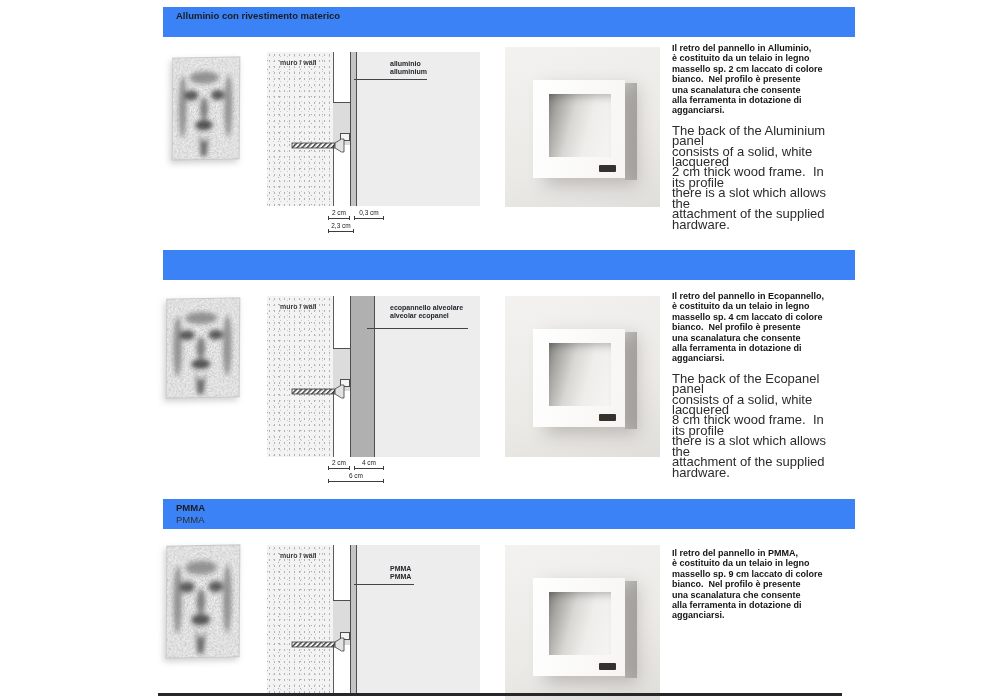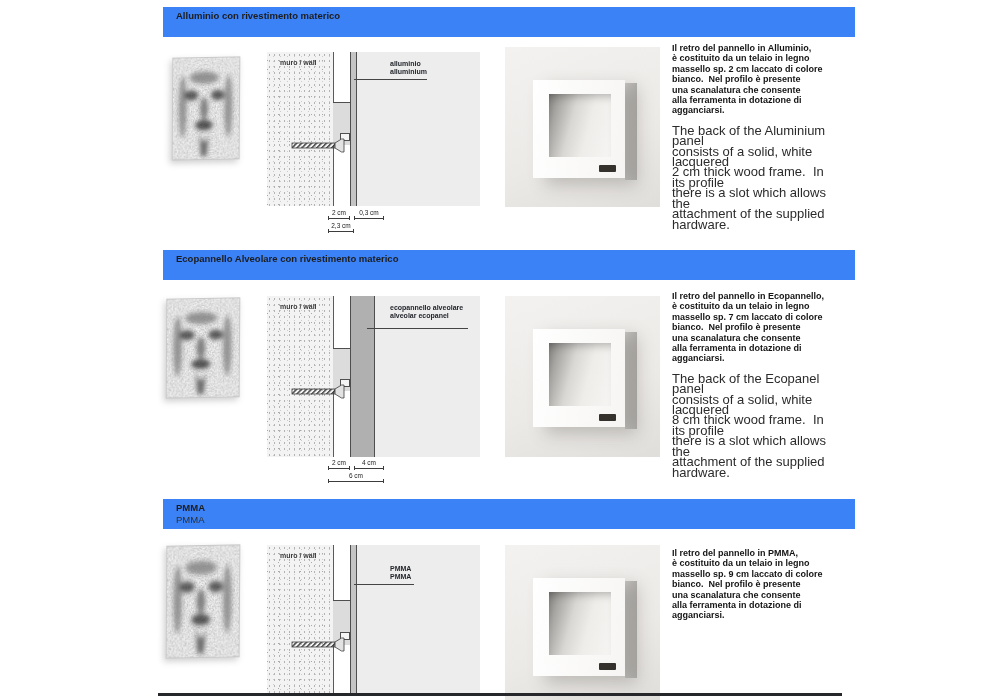--- a/index.html
+++ b/index.html
@@ -177,21 +177,20 @@
 alla ferramenta in dotazione di
 agganciarsi.</p>
   <p class="en">The back of the Aluminium panel
 consists of a solid, white lacquered
 2 cm thick wood frame.  In its profile
 there is a slot which allows the
 attachment of the supplied hardware.</p>
 </div>
 
 <div class="section-header hdr2">
-  <div class="t1">Ecopannello Alveolare con rivestimento materico</div>
 </div>
 
 <div class="thumb th2">
   <svg viewBox="0 0 70 100" preserveAspectRatio="none">
       <use href="#face-art"></use>
     </svg>
 </div>
 
 <div class="diagram dg2">
   <div class="wall"></div>
@@ -219,21 +218,21 @@
   <div class="pframe-side"></div>
   <div class="pframe">
     <div class="popening"></div>
     <div class="plaque"></div>
   </div>
 </div>
 
 <div class="desc ds2">
   <p class="it">Il retro del pannello in Ecopannello,
 è costituito da un telaio in legno
-massello sp. 7 cm laccato di colore
+massello sp. 4 cm laccato di colore
 bianco.  Nel profilo è presente
 una scanalatura che consente
 alla ferramenta in dotazione di
 agganciarsi.</p>
   <p class="en">The back of the Ecopanel panel
 consists of a solid, white lacquered
 8 cm thick wood frame.  In its profile
 there is a slot which allows the
 attachment of the supplied hardware.</p>
 </div>

